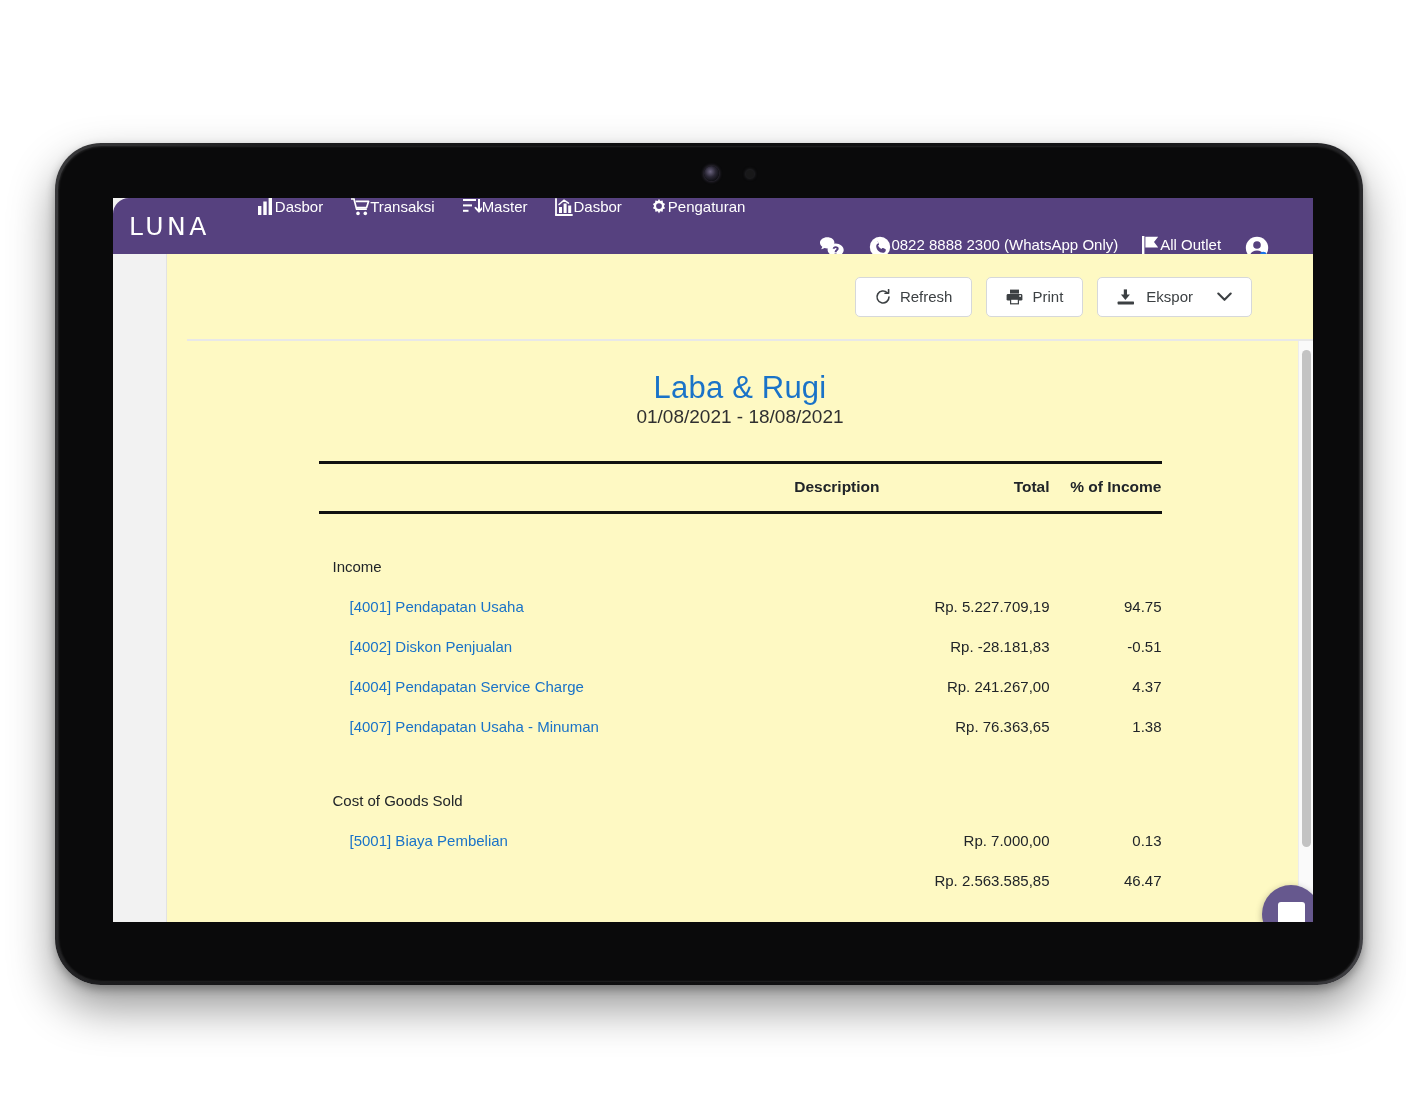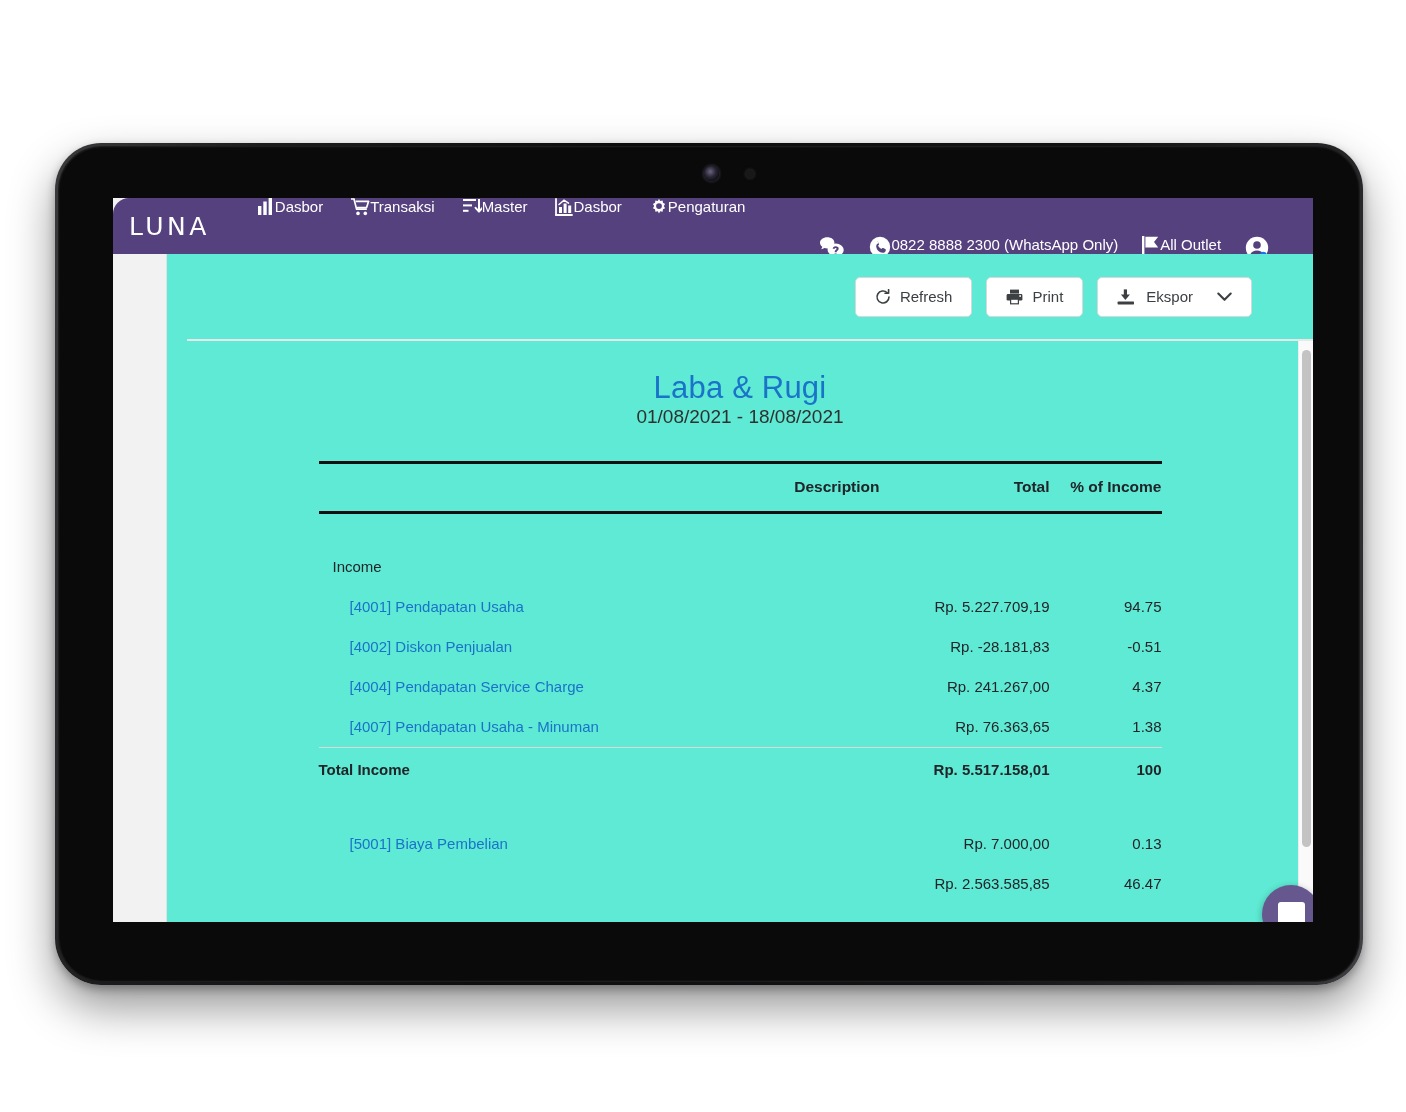--- a/index.html
+++ b/index.html
@@ -82,21 +82,21 @@
 
   
   #page {
     position: absolute; left: 0; top: 56px;
     width: 1200px; height: 668px;
     background: #f2f2f2;
   }
   #card {
     position: absolute; left: 53px; top: 0px;
     width: 1147px; height: 668px;
-    background: #5eead4;
+    background: #fef9c3;
     border-left: 1px solid #e2e2e2;
     overflow: hidden;
   }
 
   
   #toolbar {
     height: 85px; display: flex; align-items: center;
     justify-content: flex-end; gap: 14px;
     padding-right: 61px;
   }
@@ -392,30 +392,30 @@
                     <td class="c-desc"><a>[4004] Pendapatan Service Charge</a></td>
                     <td class="c-total">Rp. 241.267,00</td>
                     <td class="c-pct">4.37</td>
                   </tr>
                   <tr class="acct">
                     <td class="c-desc"><a>[4007] Pendapatan Usaha - Minuman</a></td>
                     <td class="c-total">Rp. 76.363,65</td>
                     <td class="c-pct">1.38</td>
                   </tr>
 
-                  <tr class="total">
-                    <td class="c-desc">Total Income</td>
-                    <td class="c-total">Rp. 5.517.158,01</td>
-                    <td class="c-pct">100</td>
-                  </tr>
 
                   <tr class="spacer">
                       <td colspan="3"></td>
                     </tr>
 
+                  <tr class="section">
+                    <td class="c-desc">Cost of Goods Sold</td>
+                    <td class="c-total"></td>
+                    <td class="c-pct"></td>
+                  </tr>
 
                   <tr class="acct">
                     <td class="c-desc"><a>[5001] Biaya Pembelian</a></td>
                     <td class="c-total">Rp. 7.000,00</td>
                     <td class="c-pct">0.13</td>
                   </tr>
                   <tr class="acct">
                     <td class="c-desc"></td>
                     <td class="c-total">Rp. 2.563.585,85</td>
                     <td class="c-pct">46.47</td>

